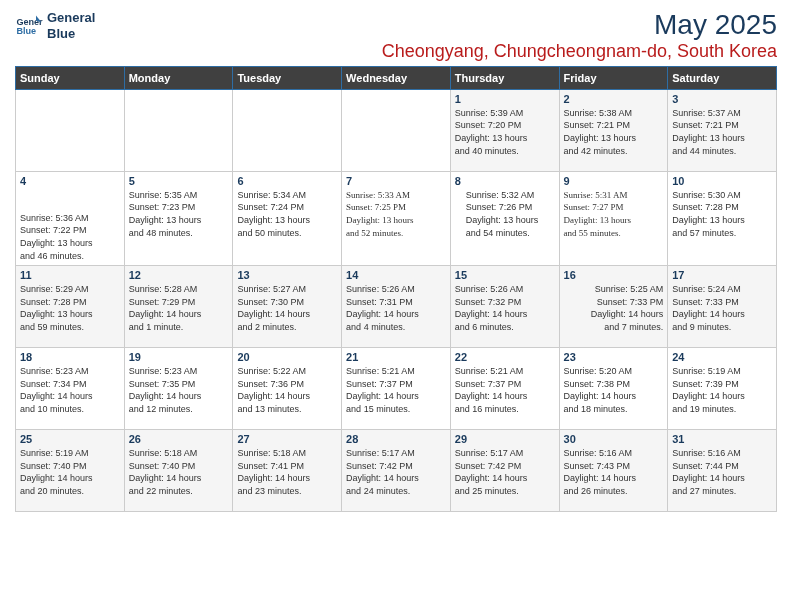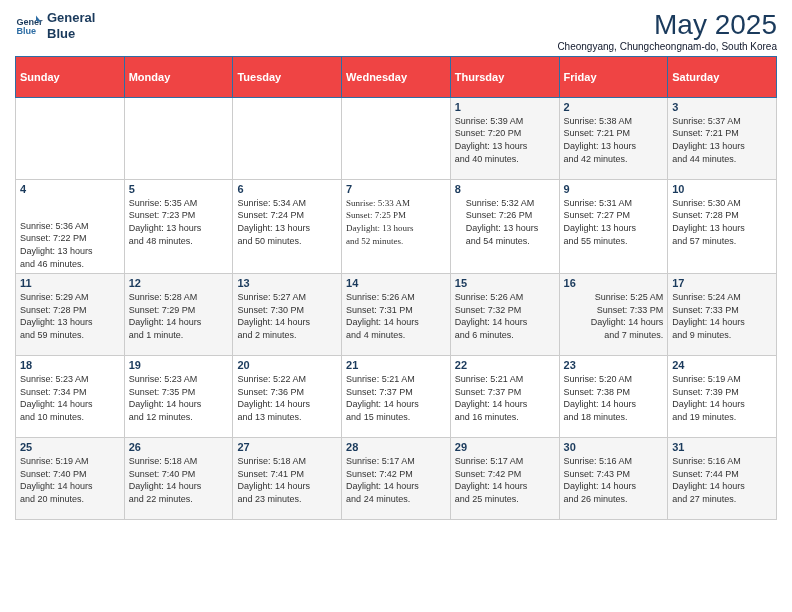--- a/index.html
+++ b/index.html
@@ -39,35 +39,35 @@
     .title-block {
       text-align: right;
     }
     .month-title {
       font-size: 28px;
       font-weight: normal;
       color: #1a3a5c;
       line-height: 1.1;
     }
     .subtitle {
-      font-size: 10px;
-      color: #0f172a;
+      font-size: 18px;
+      color: #b91c1c;
       font-weight: normal;
     }
     .calendar {
       width: 100%;
       border-collapse: collapse;
       margin-top: 4px;
     }
     .calendar th {
-      background-color: #ef4444;
+      background-color: #404040;
       color: #fff;
       font-size: 11px;
       font-weight: bold;
-      padding: 14px 4px;
+      padding: 5px 4px;
       text-align: left;
       border: 1px solid #2e6da4;
     }
     .calendar td {
       border: 1px solid #ccc;
       vertical-align: top;
       padding: 3px 4px;
       width: calc(100% / 7);
       height: 82px;
       background: #fff;
@@ -189,21 +189,21 @@
           </td>
           <td>
             <span class="day-number">8</span>
             <div class="day-info" style="white-space: pre-line; margin-left: 11px;">Sunrise: 5:32 AM
 Sunset: 7:26 PM
 Daylight: 13 hours
 and 54 minutes.</div>
           </td>
           <td>
             <span class="day-number">9</span>
-            <div class="day-info" style="white-space: pre-line;">Sunrise: 5:31 AM
+            <div class="day-info" style="white-space: pre-line; font-family: Liberation Serif, serif;">Sunrise: 5:31 AM
 Sunset: 7:27 PM
 Daylight: 13 hours
 and 55 minutes.</div>
           </td>
           <td>
             <span class="day-number">10</span>
             <div class="day-info" style="white-space: pre-line;">Sunrise: 5:30 AM
 Sunset: 7:28 PM
 Daylight: 13 hours
 and 57 minutes.</div>

